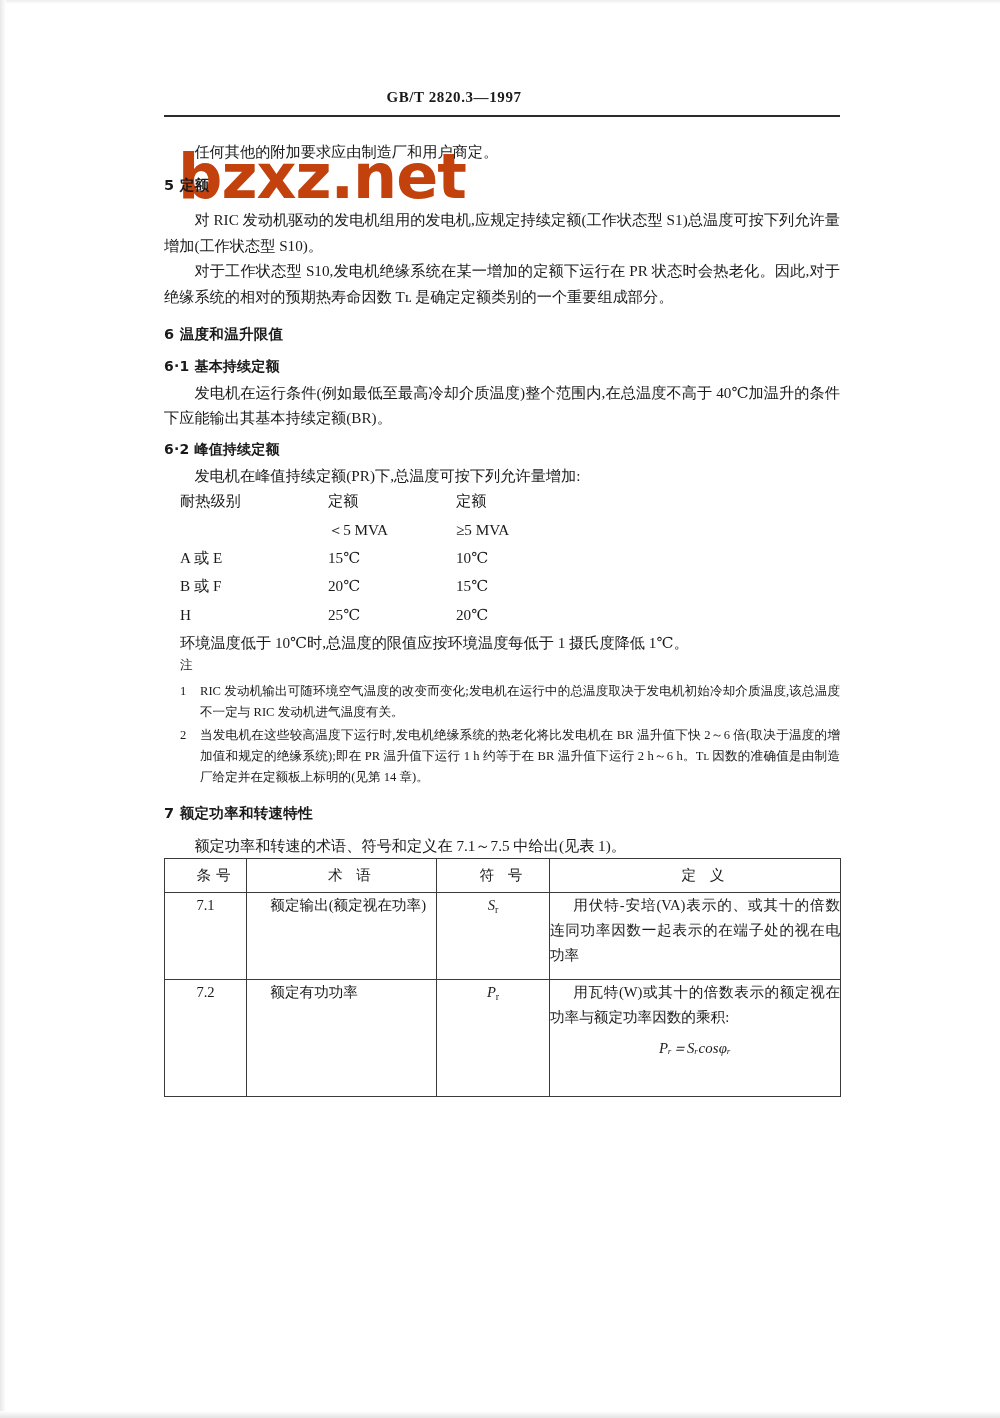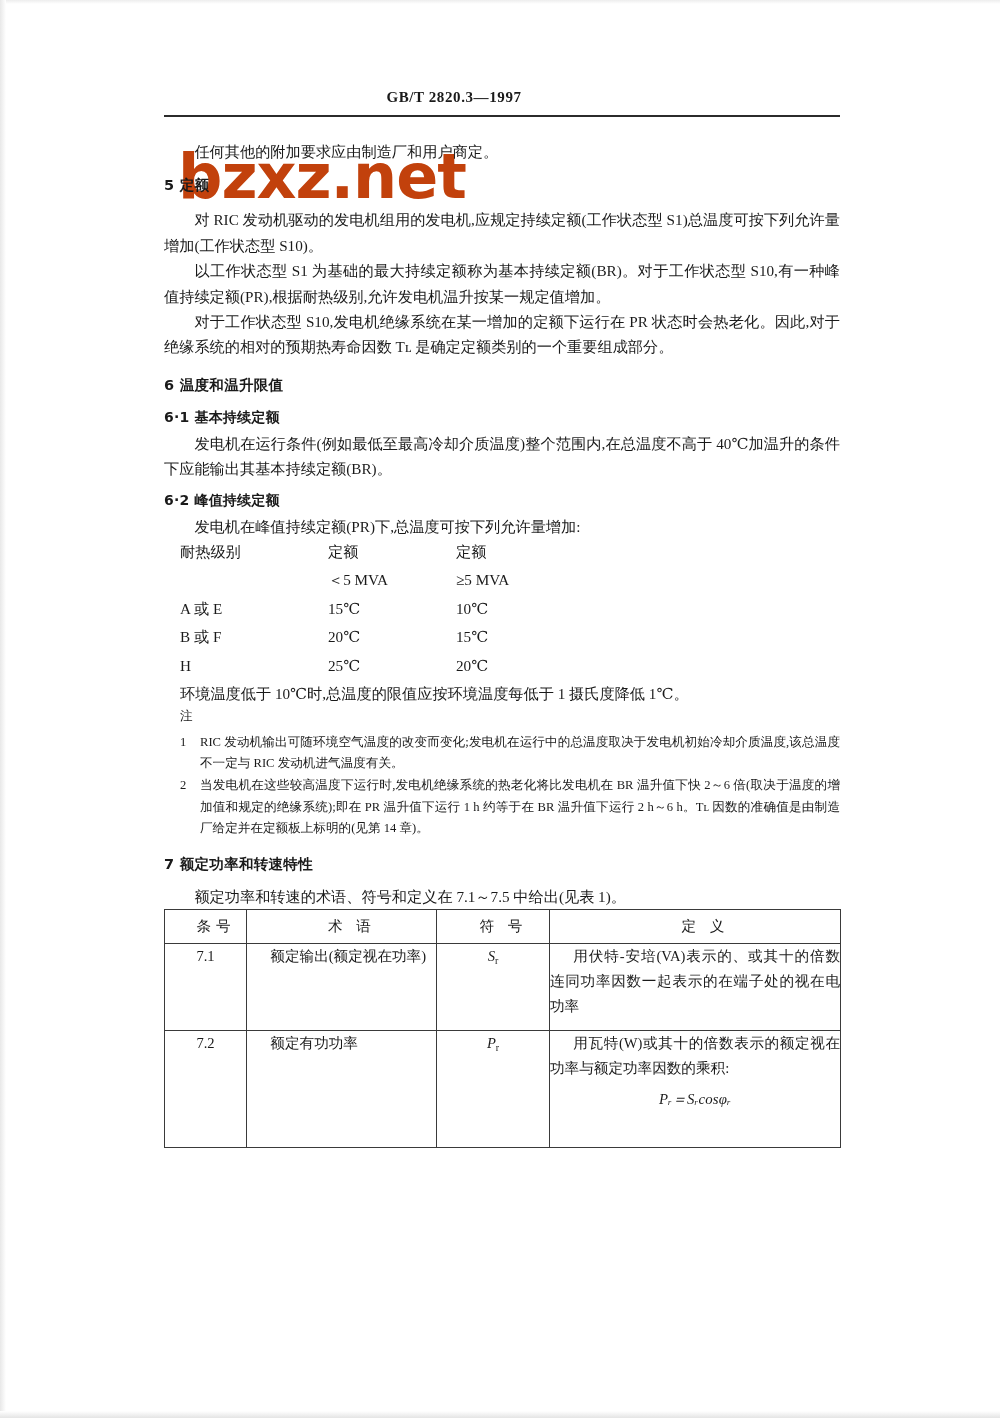--- a/index.html
+++ b/index.html
@@ -239,21 +239,20 @@
   <div class="header-rule"></div>
 
   <div class="content">
 
     <div class="line para">任何其他的附加要求应由制造厂和用户商定。</div>
 
     <div class="sp-12"></div>
     <h2 class="clause">5  定额</h2>
     <div class="sp-12"></div>
     <p class="para">对 RIC 发动机驱动的发电机组用的发电机,应规定持续定额(工作状态型 S1)总温度可按下列允许量增加(工作状态型 S10)。</p>
-    <p class="para">以工作状态型 S1 为基础的最大持续定额称为基本持续定额(BR)。对于工作状态型 S10,有一种峰值持续定额(PR),根据耐热级别,允许发电机温升按某一规定值增加。</p>
     <p class="para">对于工作状态型 S10,发电机绝缘系统在某一增加的定额下运行在 PR 状态时会热老化。因此,对于绝缘系统的相对的预期热寿命因数 Tʟ 是确定定额类别的一个重要组成部分。</p>
 
     <div class="sp-16"></div>
     <h2 class="clause">6  温度和温升限值</h2>
 
     <div class="sp-14"></div>
     <h3 class="subclause">6·1  基本持续定额</h3>
     <div class="sp-4"></div>
     <p class="para">发电机在运行条件(例如最低至最高冷却介质温度)整个范围内,在总温度不高于 40℃加温升的条件下应能输出其基本持续定额(BR)。</p>
 

